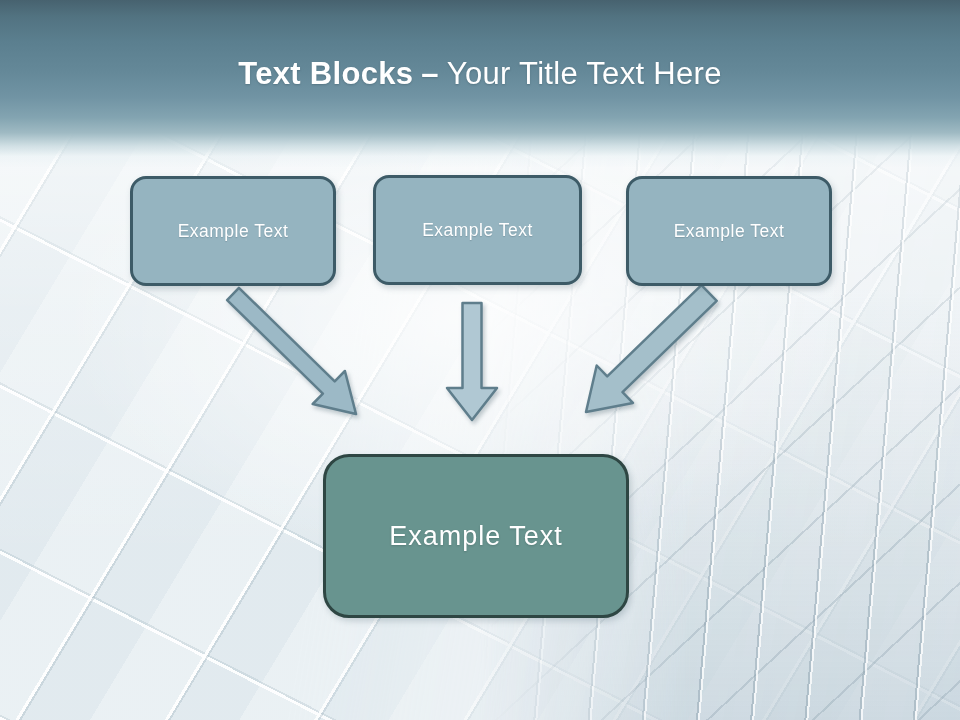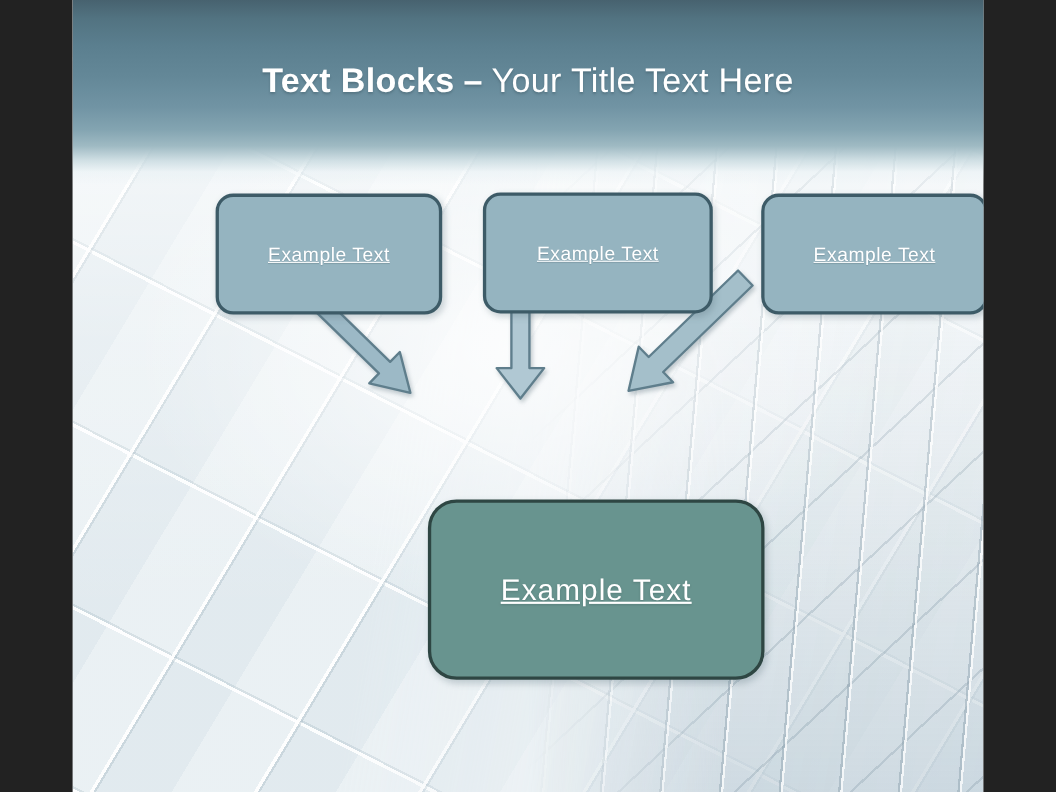--- a/index.html
+++ b/index.html
@@ -1,18 +1,18 @@
 <!DOCTYPE html>
 <html><head>
 <meta charset="utf-8">
 <style>
   html,body{margin:0;padding:0;background:#222;}
   .slide{
     position:relative;
-    width:828px;height:720px;
+    width:960px;height:720px;
     overflow:hidden;
     font-family:"Liberation Sans", sans-serif;
     background:#edf2f5;
     margin:0 auto;
   }
   
   .bg-layer{position:absolute;inset:0;pointer-events:none;}
   .bg-left-grid{
     background:
       repeating-linear-gradient(121deg,
@@ -68,21 +68,20 @@
   }
   .slide-title .t-bold{font-weight:700;}
   .slide-title .t-sep{font-weight:700;padding:0 8px;}
   .slide-title .t-rest{font-weight:400;}
   
   .block{
     position:absolute;
     display:flex;align-items:center;justify-content:center;
     color:#ffffff;text-align:center;
     box-shadow:2px 3px 6px rgba(84,106,118,0.28);
-    text-decoration:underline;
   }
   .block-top{
     width:200px;height:104px;
     background:#95b4c0;
     border:3px solid #3d5b67;
     border-radius:16px;
     font-size:17.5px;letter-spacing:0.5px;
     text-shadow:0 1px 1px rgba(60,80,90,0.25);
   }
   #block-1{left:130px;top:176px;}

